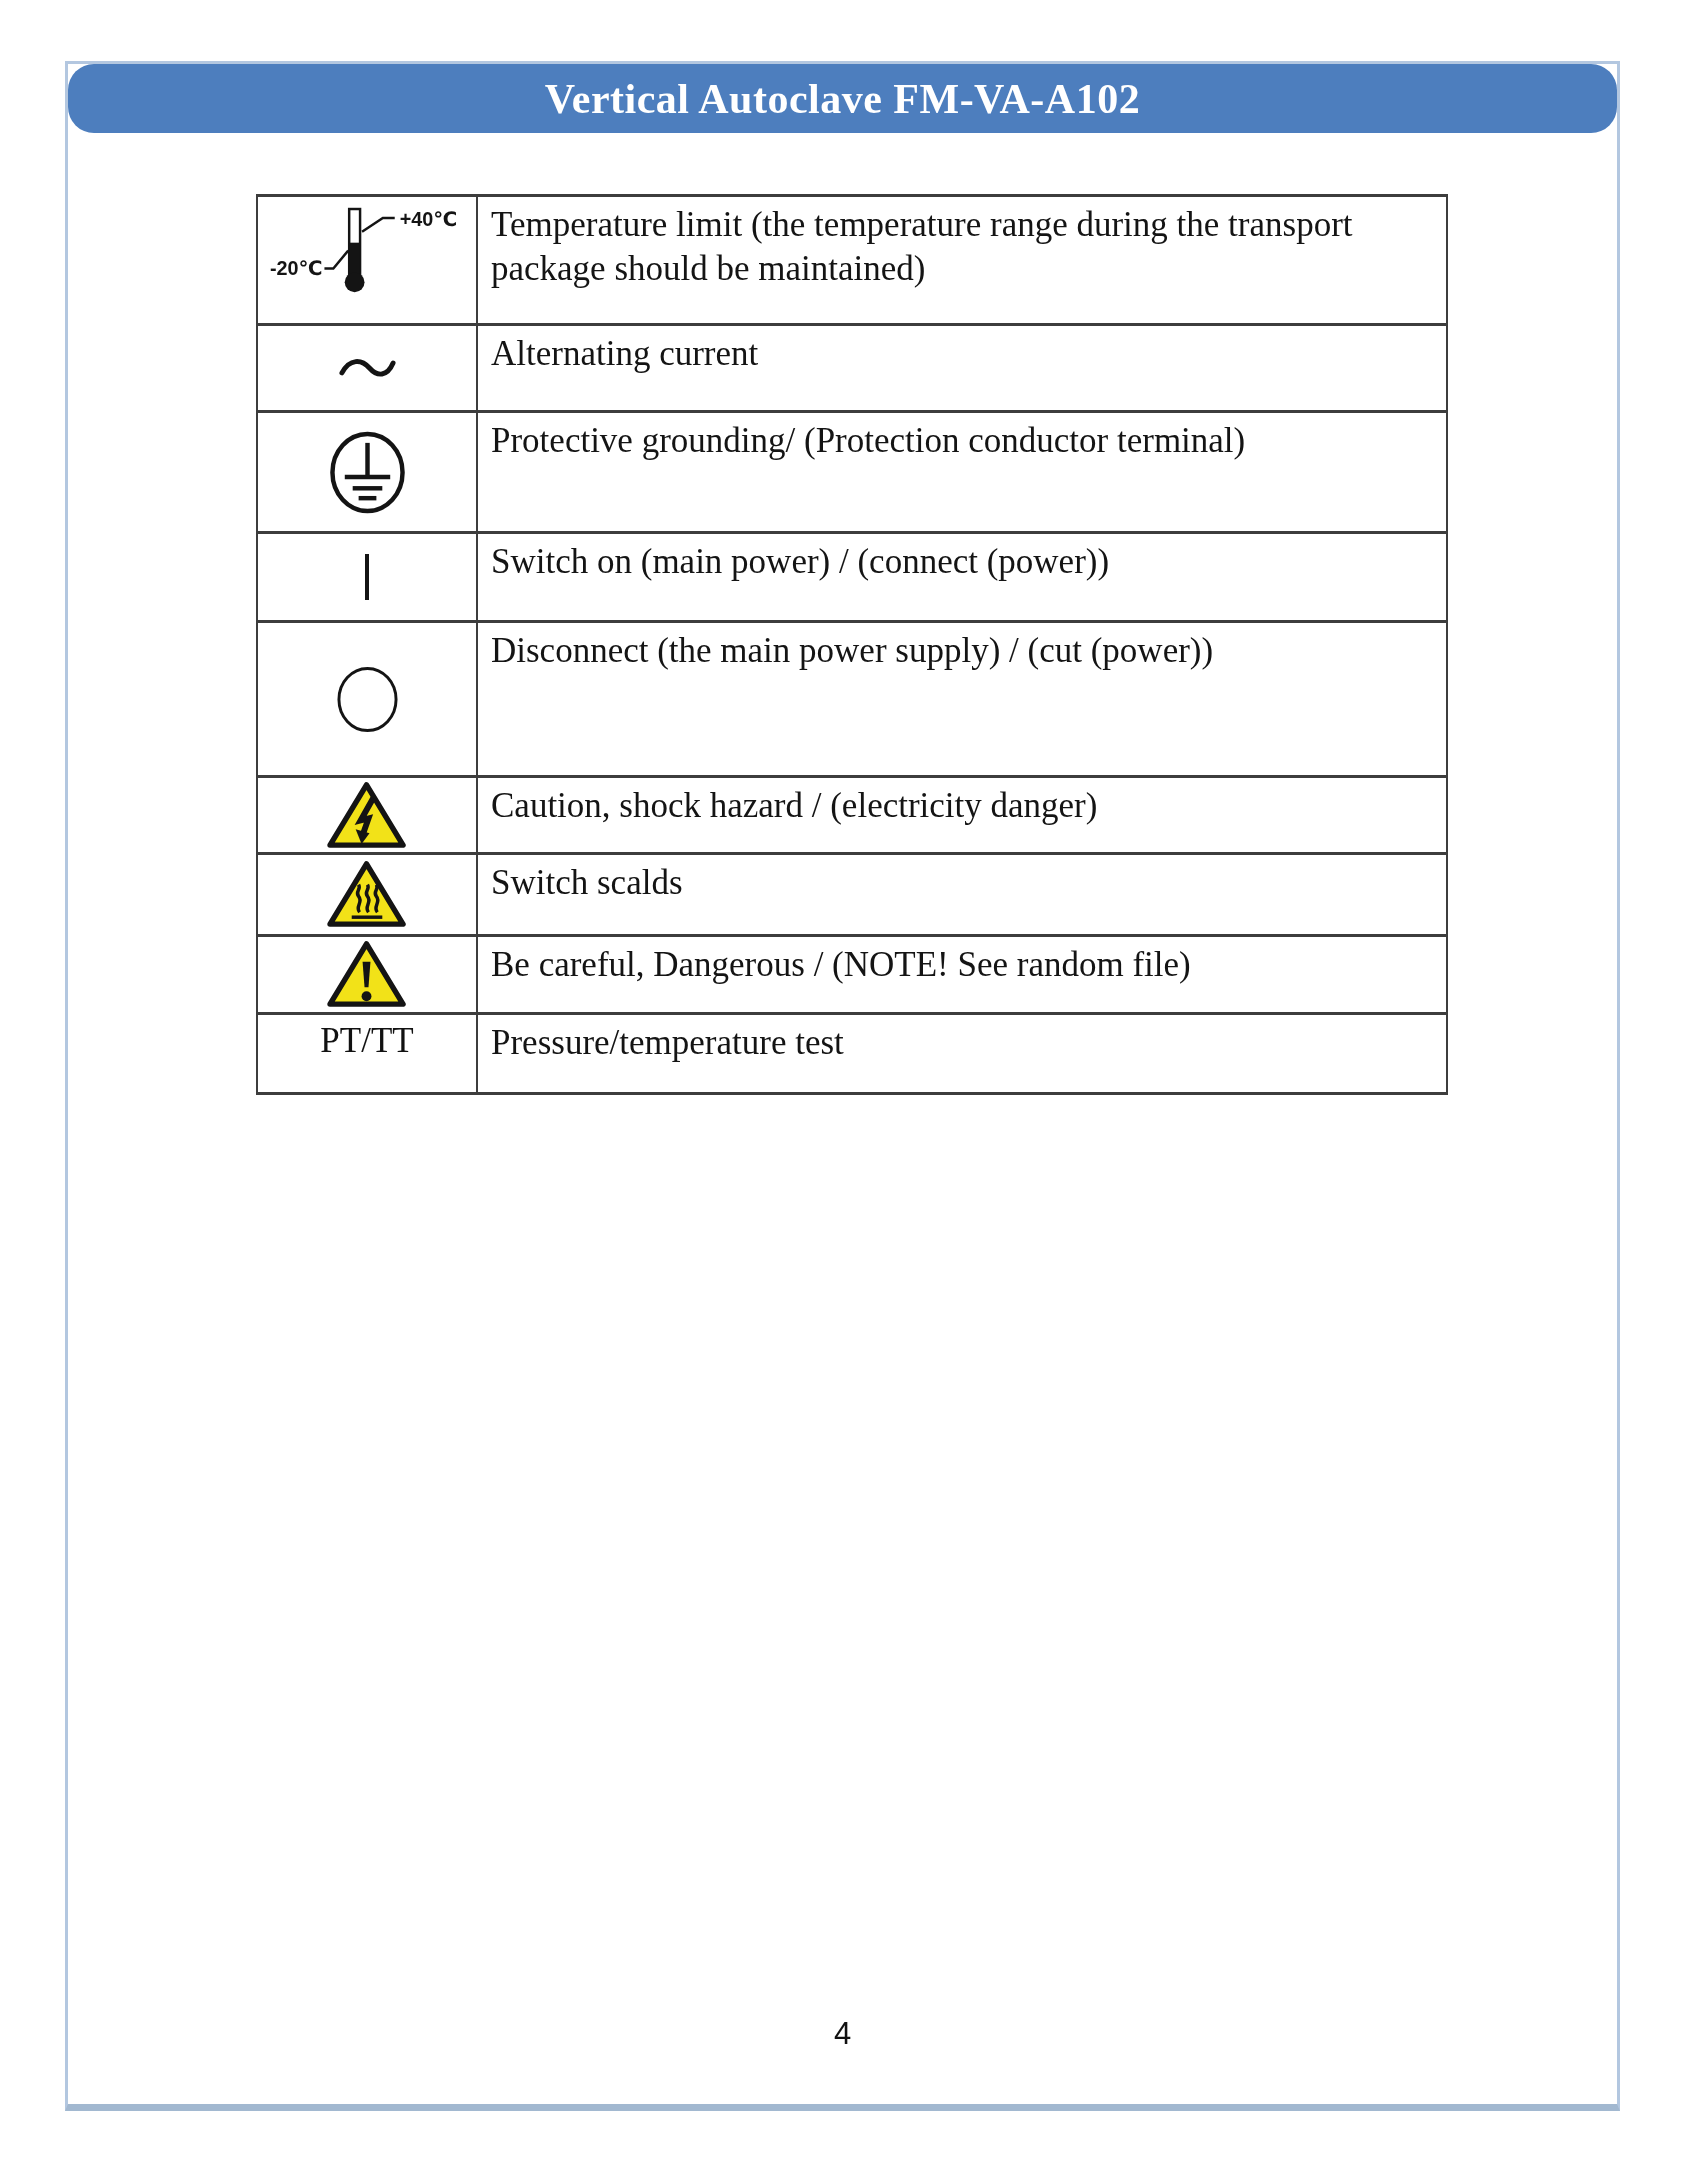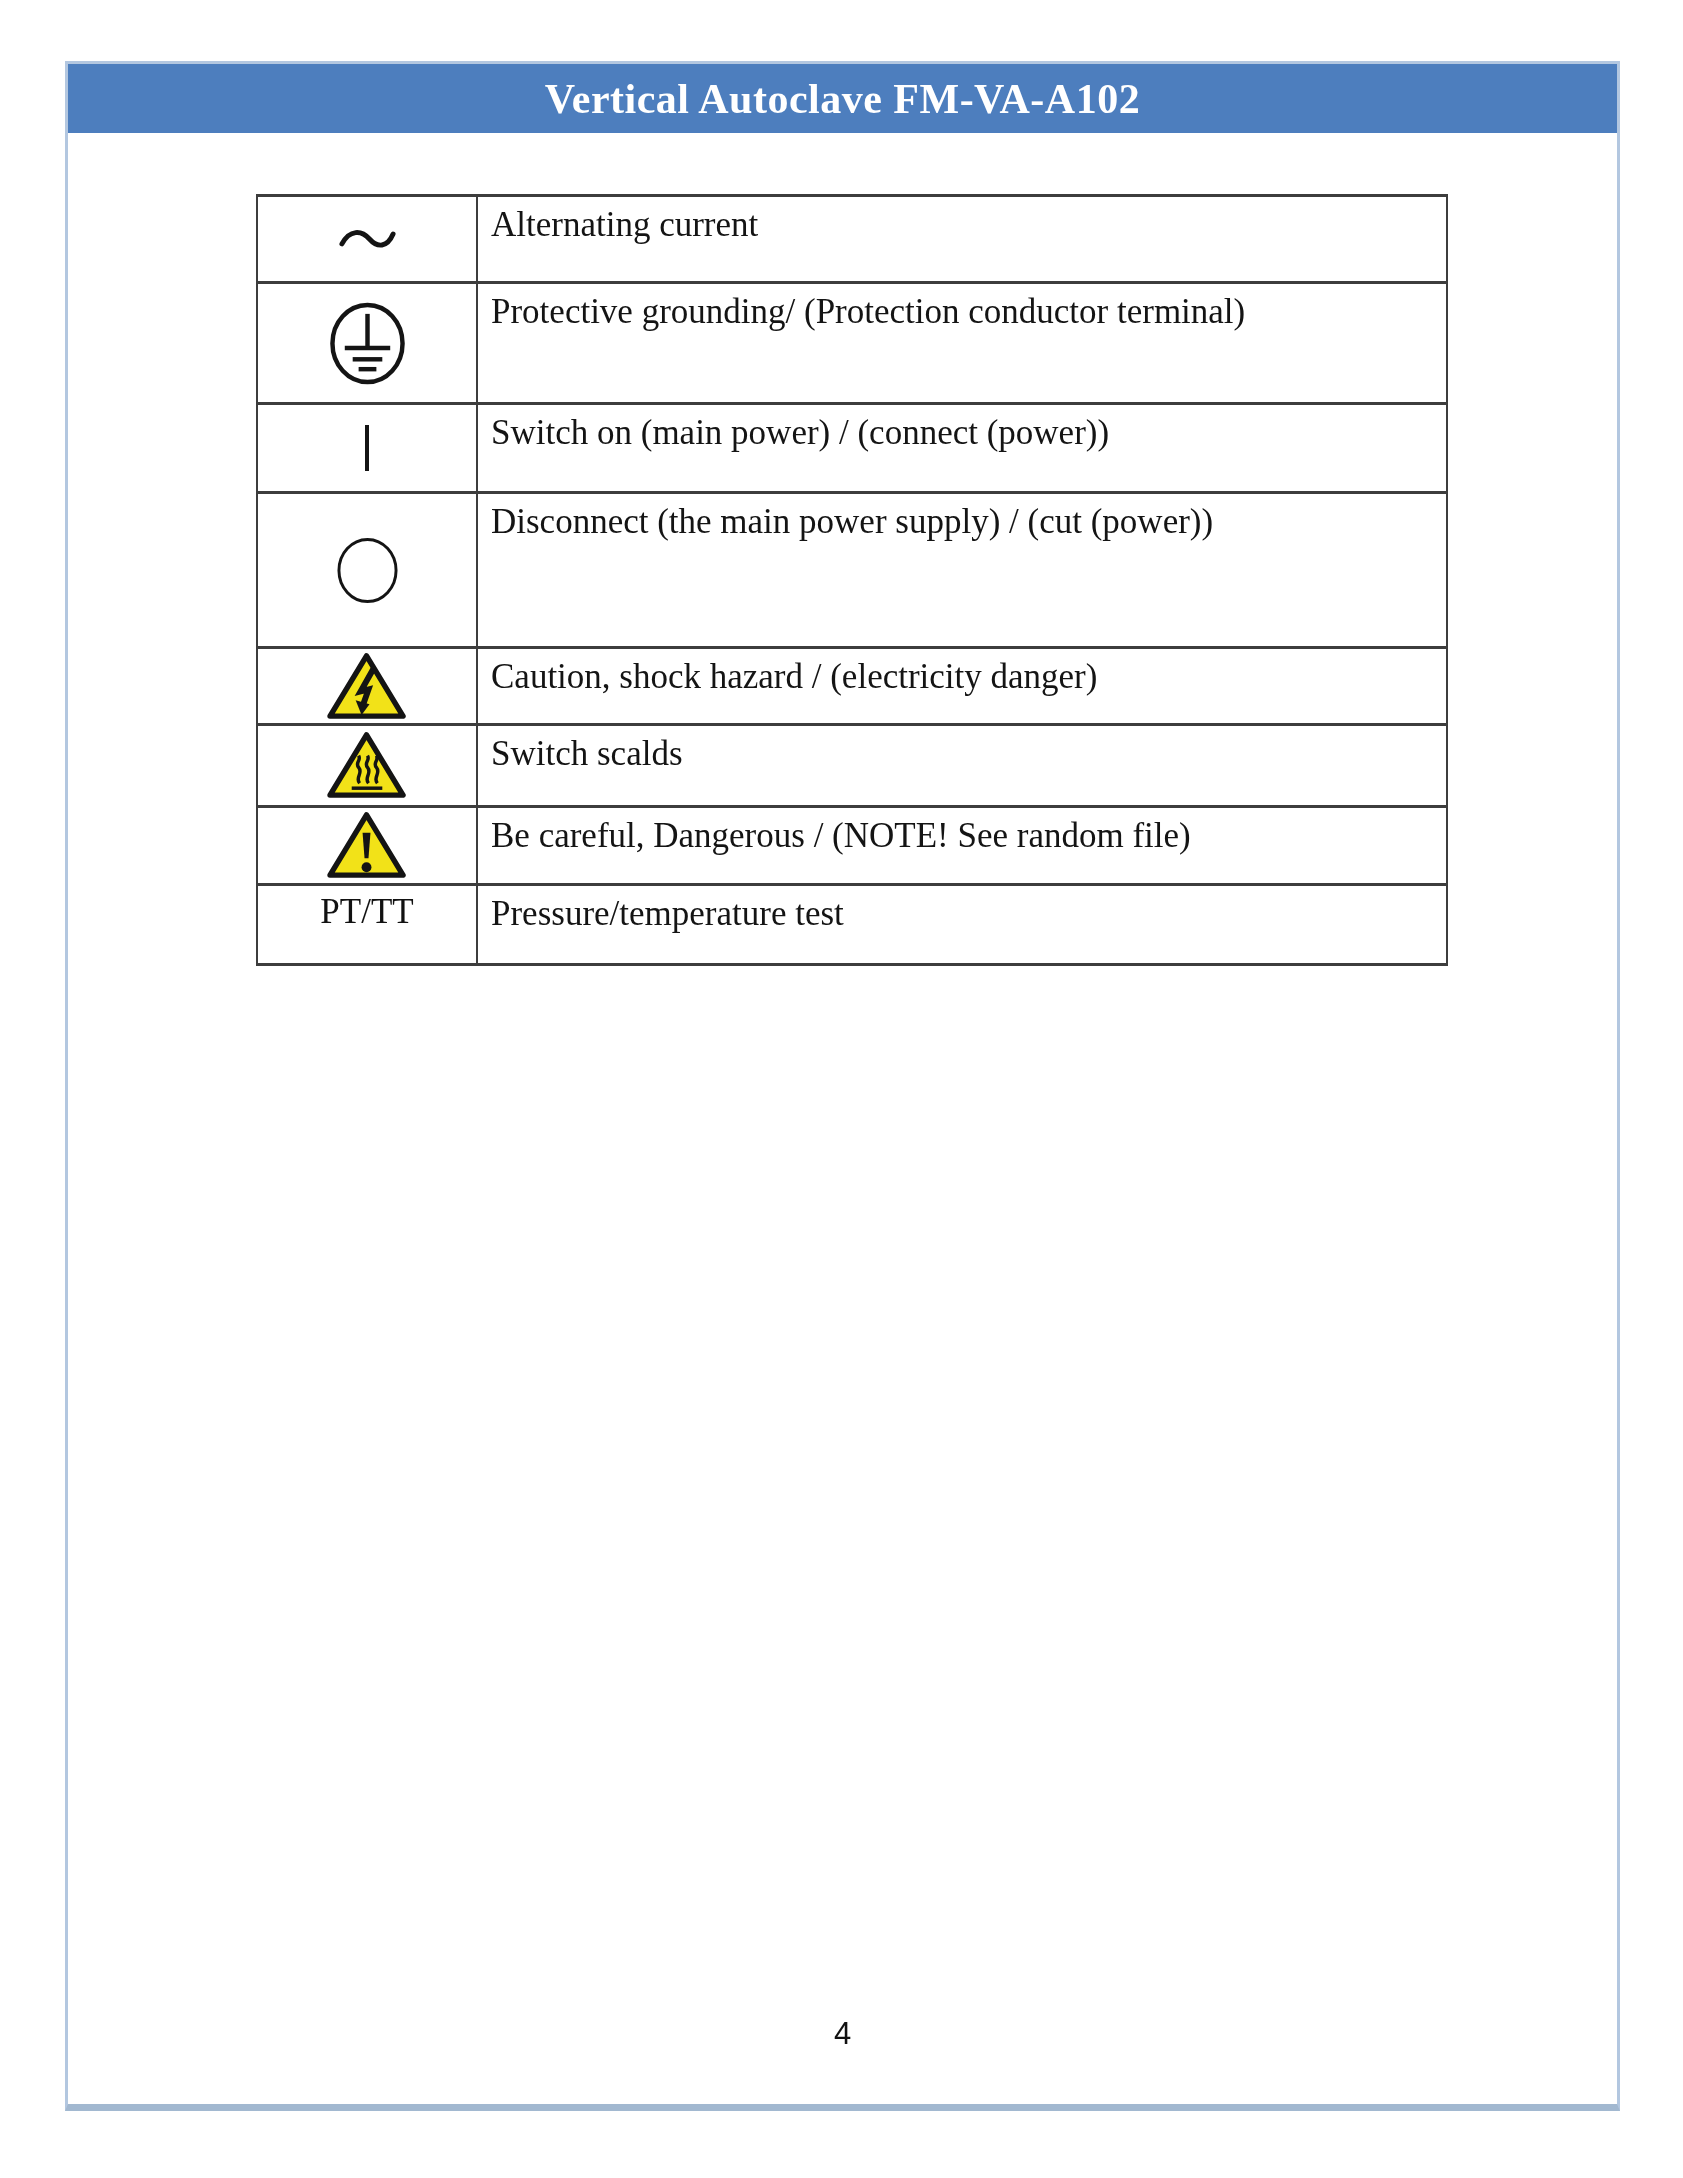--- a/index.html
+++ b/index.html
@@ -8,21 +8,21 @@
     font-family:"Liberation Serif","DejaVu Serif",serif;
     -webkit-font-smoothing:antialiased;
   }
   .frame{
     position:absolute;left:65px;top:61px;width:1555px;height:2050px;
     box-sizing:border-box;background:#ffffff;
     border:3px solid #b3c7e0;border-bottom:7px solid #a2b8d0;
   }
   .header-bar{
     position:absolute;left:0;top:0;width:100%;height:69px;
-    background:#4d7ebe;display:flex;align-items:center;justify-content:center;
+    background:#4d7ebe;display:flex;align-items:center;justify-content:center;border-radius:26px;
   }
   .header-bar .title{
     color:#ffffff;font-size:42px;font-weight:bold;letter-spacing:0.5px;
     font-family:"Liberation Serif","DejaVu Serif",serif;
   }
   .symbol-table{
     position:absolute;left:188px;top:130px;
   }
   .symbol-table table{
     table-layout:fixed;width:1190px;border-collapse:collapse;
@@ -52,20 +52,32 @@
 <body>
 
 <div class="frame">
   <div class="header-bar">
     <span class="title">Vertical Autoclave FM-VA-A102</span>
   </div>
 
   <div class="symbol-table">
     <table>
       <tbody id="table-body">
+          <tr style="height: 129px;">
+            <td class="sym"><svg width="198" height="111" viewBox="0 0 200 112">
+                <rect x="82" y="4" width="11" height="66" fill="#ffffff" stroke="#141414" stroke-width="2.5"></rect>
+                <rect x="82.5" y="38" width="10" height="32" fill="#141414"></rect>
+                <circle cx="87.5" cy="78" r="10" fill="#141414"></circle>
+                <polyline points="95,27 116,13 128,13" fill="none" stroke="#141414" stroke-width="2.5"></polyline>
+                <text x="133" y="21" font-family="Liberation Sans, DejaVu Sans, sans-serif" font-size="20" font-weight="bold" fill="#141414">+40℃</text>
+                <polyline points="57,64 66,64 81,46" fill="none" stroke="#141414" stroke-width="2.5"></polyline>
+                <text x="2" y="71" font-family="Liberation Sans, DejaVu Sans, sans-serif" font-size="20" font-weight="bold" fill="#141414">-20℃</text>
+              </svg></td>
+            <td class="desc">Temperature limit (the temperature range during the transport package should be maintained)</td>
+          </tr>
           <tr style="height: 87px;">
             <td class="sym"><svg width="61" height="32" viewBox="0 0 62 32">
                 <path d="M5 21 C13 6 25 7 33 16 C41 25 51 25 57 11" fill="none" stroke="#141414" stroke-width="5" stroke-linecap="round"></path>
               </svg></td>
             <td class="desc">Alternating current</td>
           </tr>
           <tr style="height: 121px;">
             <td class="sym"><svg width="79" height="85" viewBox="0 0 80 86">
                 <ellipse cx="40" cy="43" rx="35.5" ry="39" fill="none" stroke="#141414" stroke-width="4.5"></ellipse>
                 <line x1="40" y1="13" x2="40" y2="46" stroke="#141414" stroke-width="4.5"></line>

